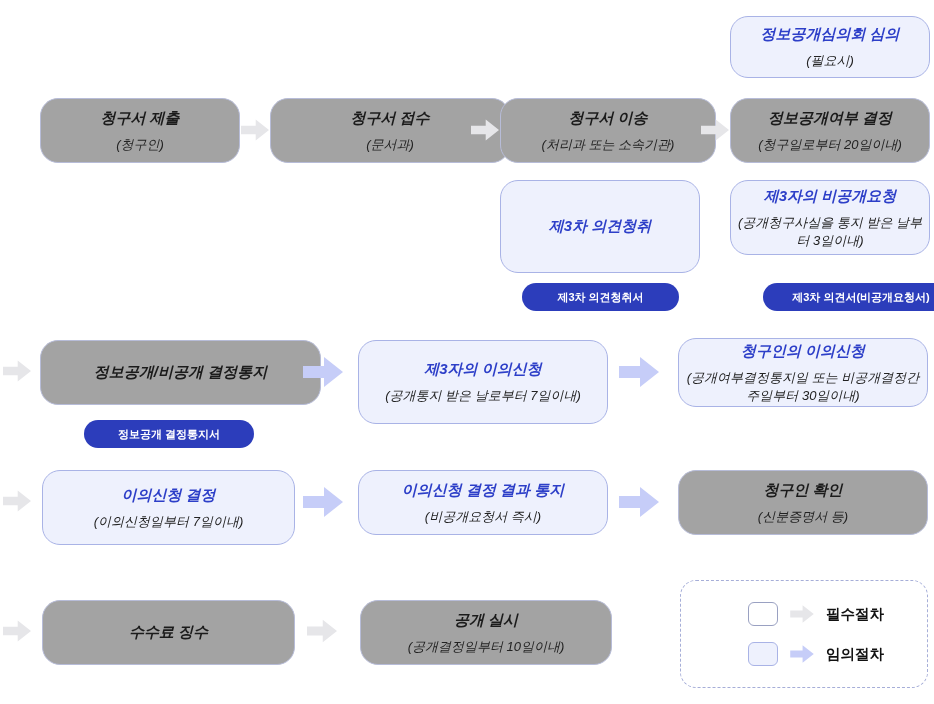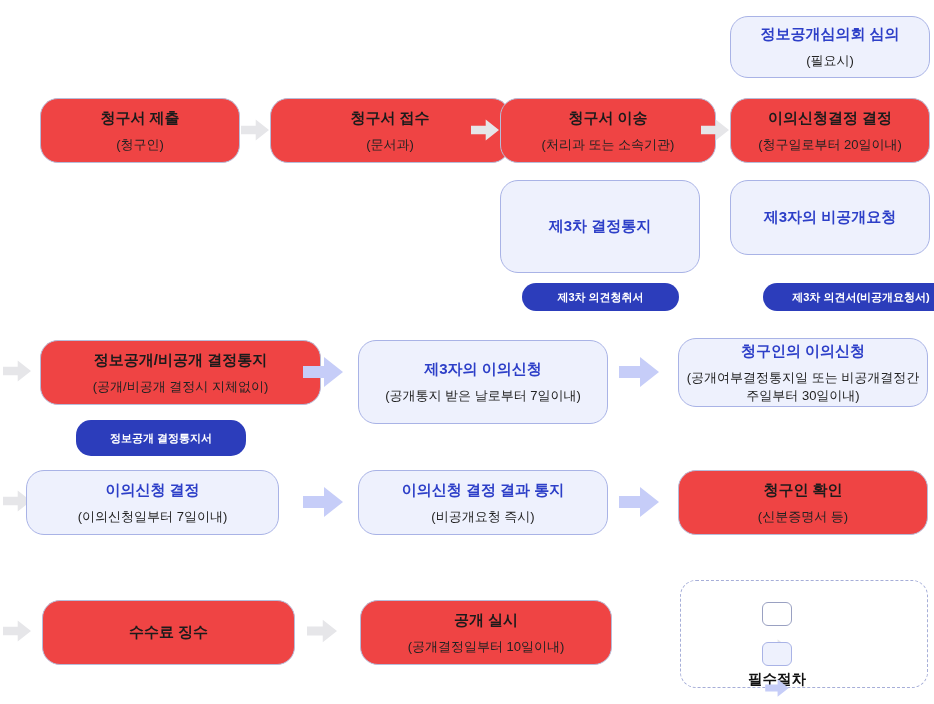--- a/index.html
+++ b/index.html
@@ -3,39 +3,39 @@
 <meta charset="utf-8">
 <style>
   html,body{margin:0;padding:0;background:#fff;}
   #canvas{
     position:relative;width:934px;height:704px;background:#ffffff;overflow:hidden;
     font-family:"Liberation Sans","DejaVu Sans",sans-serif;color:#111;
   }
   .box{
     position:absolute;border-radius:18px;display:flex;flex-direction:column;
     align-items:center;justify-content:center;text-align:center;box-sizing:border-box;
-    padding:4px 4px;line-height:1.35;
+    padding:4px 4px;line-height:1.35;font-style:italic;
   }
-  .box.req{background:#ef4444;border:1.5px solid #b7bcd8;}
+  .box.req{background:#a3a3a3;border:1.5px solid #b7bcd8;}
   .box.opt{background:#eef1fd;border:1.5px solid #a9b3e6;}
   .t{font-size:15px;font-weight:700;color:#1b1b1b;}
   .t.blue{color:#2d3fc8;}
   .s{font-size:13px;font-weight:500;color:#222;margin-top:8px;}
   .badge{
     position:absolute;background:#2c3dbb;color:#ffffff;border-radius:15px;
     display:flex;align-items:center;justify-content:center;
     font-size:11px;font-weight:700;box-sizing:border-box;padding:0 10px;
   }
   .arrow{position:absolute;}
   .arrow.gray path{fill:#e6e6e9;}
   .arrow.purple path{fill:#c6cdf8;}
   .legend{
     position:absolute;border:1.6px dashed #a6aed8;border-radius:16px;box-sizing:border-box;
   }
-  .legend-item{position:absolute;display:flex;align-items:center;gap:12px;flex-direction:column;}
+  .legend-item{position:absolute;display:flex;align-items:center;gap:12px;}
   .swatch{width:30px;height:24px;border-radius:6px;box-sizing:border-box;}
   .swatch.req{background:#fff;border:1.4px solid #9aa1c2;}
   .swatch.opt{background:#eef1fd;border:1.4px solid #a9b3e6;}
   .legend-label{font-size:14.5px;font-weight:700;color:#111;}
 </style>
 </head>
 <body>
 
 <div id="canvas">
 
@@ -59,71 +59,71 @@
       <path d="M0,11 H21 V2 L40,17 L21,32 V23 H0 Z"></path>
     </svg>
   <div class="box req" style="left:500px;top:98px;width:216px;height:65px">
     <div class="t">청구서 이송</div>
     <div class="s">(처리과 또는 소속기관)</div>
   </div>
   <svg class="arrow gray" style="left:701px;top:118px" width="28" height="24" viewBox="0 0 40 34">
       <path d="M0,11 H21 V2 L40,17 L21,32 V23 H0 Z"></path>
     </svg>
   <div class="box req" style="left:730px;top:98px;width:200px;height:65px">
-    <div class="t">이의신청결정 결정</div>
+    <div class="t">정보공개여부 결정</div>
     <div class="s">(청구일로부터 20일이내)</div>
   </div>
 
   <div class="box opt" style="left:500px;top:180px;width:200px;height:93px">
-    <div class="t blue">제3차 결정통지</div>
+    <div class="t blue">제3차 의견청취</div>
   </div>
   <div class="box opt" style="left:730px;top:180px;width:200px;height:75px">
     <div class="t blue">제3자의 비공개요청</div>
+    <div class="s">(공개청구사실을 통지 받은 날부터 3일이내)</div>
   </div>
 
   <div class="badge" style="left:522px;top:283px;width:157px;height:28px">제3차 의견청취서</div>
   <div class="badge" style="left:763px;top:283px;width:196px;height:28px">제3차 의견서(비공개요청서)</div>
 
   <svg class="arrow gray" style="left:3px;top:358px" width="28" height="26" viewBox="0 0 40 34">
       <path d="M0,11 H21 V2 L40,17 L21,32 V23 H0 Z"></path>
     </svg>
   <div class="box req" style="left:40px;top:340px;width:281px;height:65px">
     <div class="t">정보공개/비공개 결정통지</div>
-    <div class="s">(공개/비공개 결정시 지체없이)</div>
   </div>
   <svg class="arrow purple" style="left:302px;top:355px" width="42" height="34" viewBox="0 0 40 34">
       <path d="M0,11 H21 V2 L40,17 L21,32 V23 H0 Z"></path>
     </svg>
   <div class="box opt" style="left:358px;top:340px;width:250px;height:84px">
     <div class="t blue">제3자의 이의신청</div>
     <div class="s">(공개통지 받은 날로부터 7일이내)</div>
   </div>
   <svg class="arrow purple" style="left:618px;top:355px" width="42" height="34" viewBox="0 0 40 34">
       <path d="M0,11 H21 V2 L40,17 L21,32 V23 H0 Z"></path>
     </svg>
   <div class="box opt" style="left:678px;top:338px;width:250px;height:69px">
     <div class="t blue">청구인의 이의신청</div>
     <div class="s">(공개여부결정통지일 또는 비공개결정간주일부터 30일이내)</div>
   </div>
 
-  <div class="badge" style="left:76px;top:420px;width:170px;height:36px">정보공개 결정통지서</div>
+  <div class="badge" style="left:84px;top:420px;width:170px;height:28px">정보공개 결정통지서</div>
 
   <svg class="arrow gray" style="left:3px;top:488px" width="28" height="26" viewBox="0 0 40 34">
       <path d="M0,11 H21 V2 L40,17 L21,32 V23 H0 Z"></path>
     </svg>
-  <div class="box opt" style="left:26px;top:470px;width:253px;height:65px">
+  <div class="box opt" style="left:42px;top:470px;width:253px;height:75px">
     <div class="t blue">이의신청 결정</div>
     <div class="s">(이의신청일부터 7일이내)</div>
   </div>
   <svg class="arrow purple" style="left:302px;top:485px" width="42" height="34" viewBox="0 0 40 34">
       <path d="M0,11 H21 V2 L40,17 L21,32 V23 H0 Z"></path>
     </svg>
   <div class="box opt" style="left:358px;top:470px;width:250px;height:65px">
     <div class="t blue">이의신청 결정 결과 통지</div>
-    <div class="s">(비공개요청 즉시)</div>
+    <div class="s">(비공개요청서 즉시)</div>
   </div>
   <svg class="arrow purple" style="left:618px;top:485px" width="42" height="34" viewBox="0 0 40 34">
       <path d="M0,11 H21 V2 L40,17 L21,32 V23 H0 Z"></path>
     </svg>
   <div class="box req" style="left:678px;top:470px;width:250px;height:65px">
     <div class="t">청구인 확인</div>
     <div class="s">(신분증명서 등)</div>
   </div>
 
   <svg class="arrow gray" style="left:3px;top:618px" width="28" height="26" viewBox="0 0 40 34">

